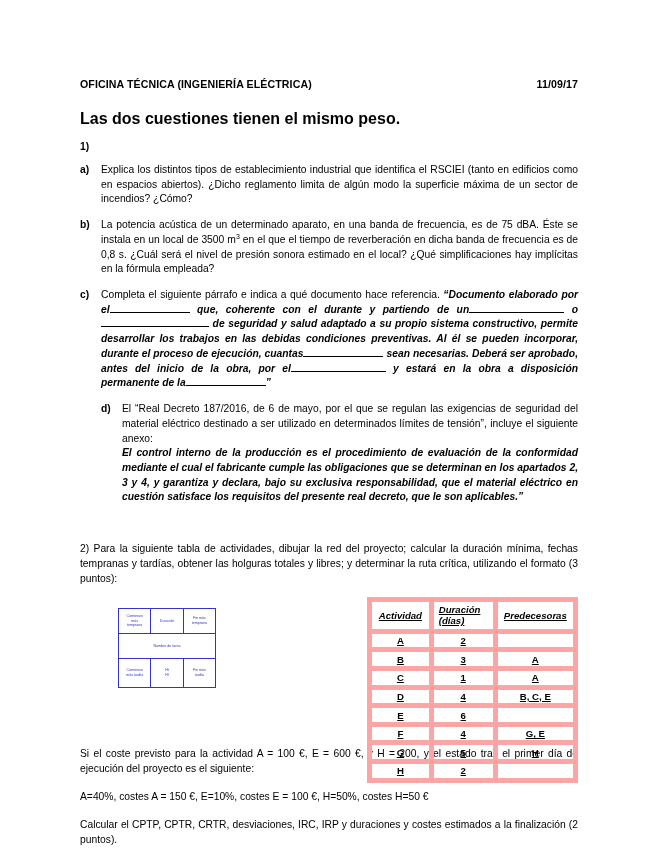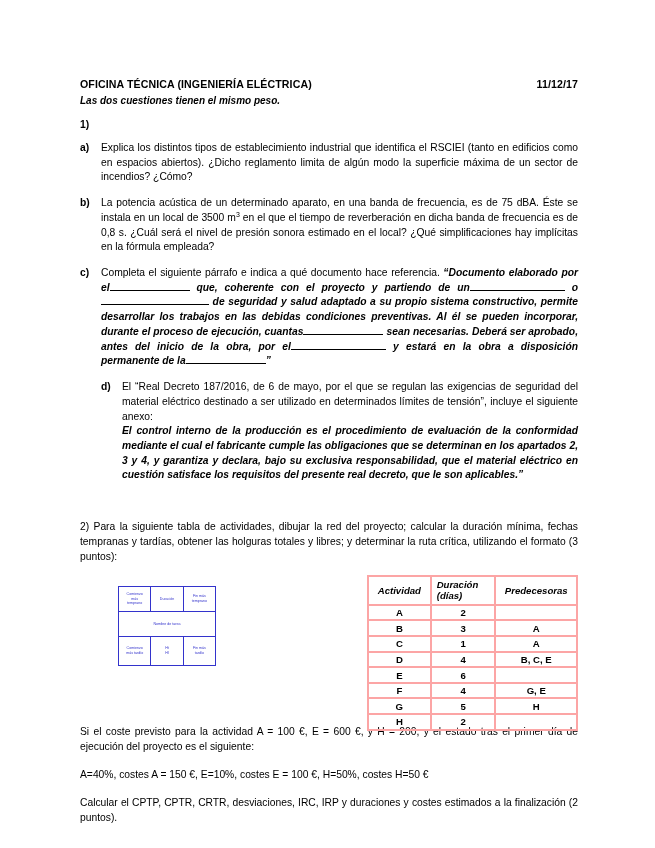--- a/index.html
+++ b/index.html
@@ -35,24 +35,23 @@
     justify-content: space-between;
     align-items: baseline;
     font-size: 10.6px;
     font-weight: bold;
     letter-spacing: 0.01em;
   }
   .header-title { white-space: nowrap; }
   .header-date  { white-space: nowrap; }
 
   .subtitle {
-    margin-top: 5px;
-    font-size: 10px;
-    font-weight: bold;
-    font-style: italic;
+    margin-top: 20px;
+    font-size: 16px;
+    font-weight: bold;
   }
   .q1-label {
     margin-top: 13px;
     font-size: 10.4px;
     font-weight: bold;
   }
 
   
   .item {
     display: flex;
@@ -129,24 +128,25 @@
   
   .act-table {
     position: absolute;
     left: 287px;
     top: 0;
     width: 211px;
     border-collapse: collapse;
     font-size: 9.6px;
   }
   .act-table th, .act-table td {
-    border: 2px solid #fca5a5;
+    border: 5px solid #fca5a5;
     text-align: center;
     padding: 0;
     height: 13.6px;
+    text-decoration: underline;
   }
   .act-table th {
     font-style: italic;
     font-weight: bold;
     vertical-align: middle;
   }
   .act-table th.two-line {
     text-align: left;
     padding-left: 5px;
     height: 27px;
@@ -169,42 +169,42 @@
   .tail-p.first { margin-top: 2px; }
 </style>
 </head>
 <body>
 
 <div class="page">
   <div class="content">
 
     <div class="header-row">
       <span class="header-title">OFICINA TÉCNICA (INGENIERÍA ELÉCTRICA)</span>
-      <span class="header-date">11/12/17</span>
+      <span class="header-date">11/09/17</span>
     </div>
 
     <div class="subtitle">Las dos cuestiones tienen el mismo peso.</div>
 
     <div class="q1-label">1)</div>
 
     <div class="item">
       <span class="item-marker">a)</span>
       <span class="item-body">Explica los distintos tipos de establecimiento industrial que identifica el RSCIEI (tanto en edificios como en espacios abiertos). ¿Dicho reglamento limita de algún modo la superficie máxima de un sector de incendios? ¿Cómo?</span>
     </div>
 
     <div class="item">
       <span class="item-marker">b)</span>
       <span class="item-body"><span>La potencia acústica de un determinado aparato, en una banda de frecuencia, es de 75 dBA. Éste se instala en un local de 3500 m</span><sup>3</sup><span> en el que el tiempo de reverberación en dicha banda de frecuencia es de 0,8 s. ¿Cuál será el nivel de presión sonora estimado en el local? ¿Qué simplificaciones hay implícitas en la fórmula empleada?</span></span>
     </div>
 
     <div class="item">
       <span class="item-marker">c)</span>
       <span class="item-body"><span>Completa el siguiente párrafo e indica a qué documento hace referencia.</span>
         <span class="ital">“Documento elaborado por el</span><span class="blank b-md"></span>
-        <span class="ital">que, coherente con el proyecto y partiendo de un</span><span class="blank b-lg"></span>
+        <span class="ital">que, coherente con el durante y partiendo de un</span><span class="blank b-lg"></span>
         <span class="ital">o</span><span class="blank b-xl"></span>
         <span class="ital">de seguridad y salud adaptado a su propio sistema constructivo, permite desarrollar los trabajos en las debidas condiciones preventivas. Al él se pueden incorporar, durante el proceso de ejecución, cuantas</span><span class="blank b-md"></span>
         <span class="ital">sean necesarias. Deberá ser aprobado, antes del inicio de la obra, por el</span><span class="blank b-lg"></span>
         <span class="ital">y estará en la obra a disposición permanente de la</span><span class="blank b-md"></span><span class="ital">”</span>
       </span>
     </div>
 
     <div class="item indent">
       <span class="item-marker">d)</span>
       <span class="item-body">

